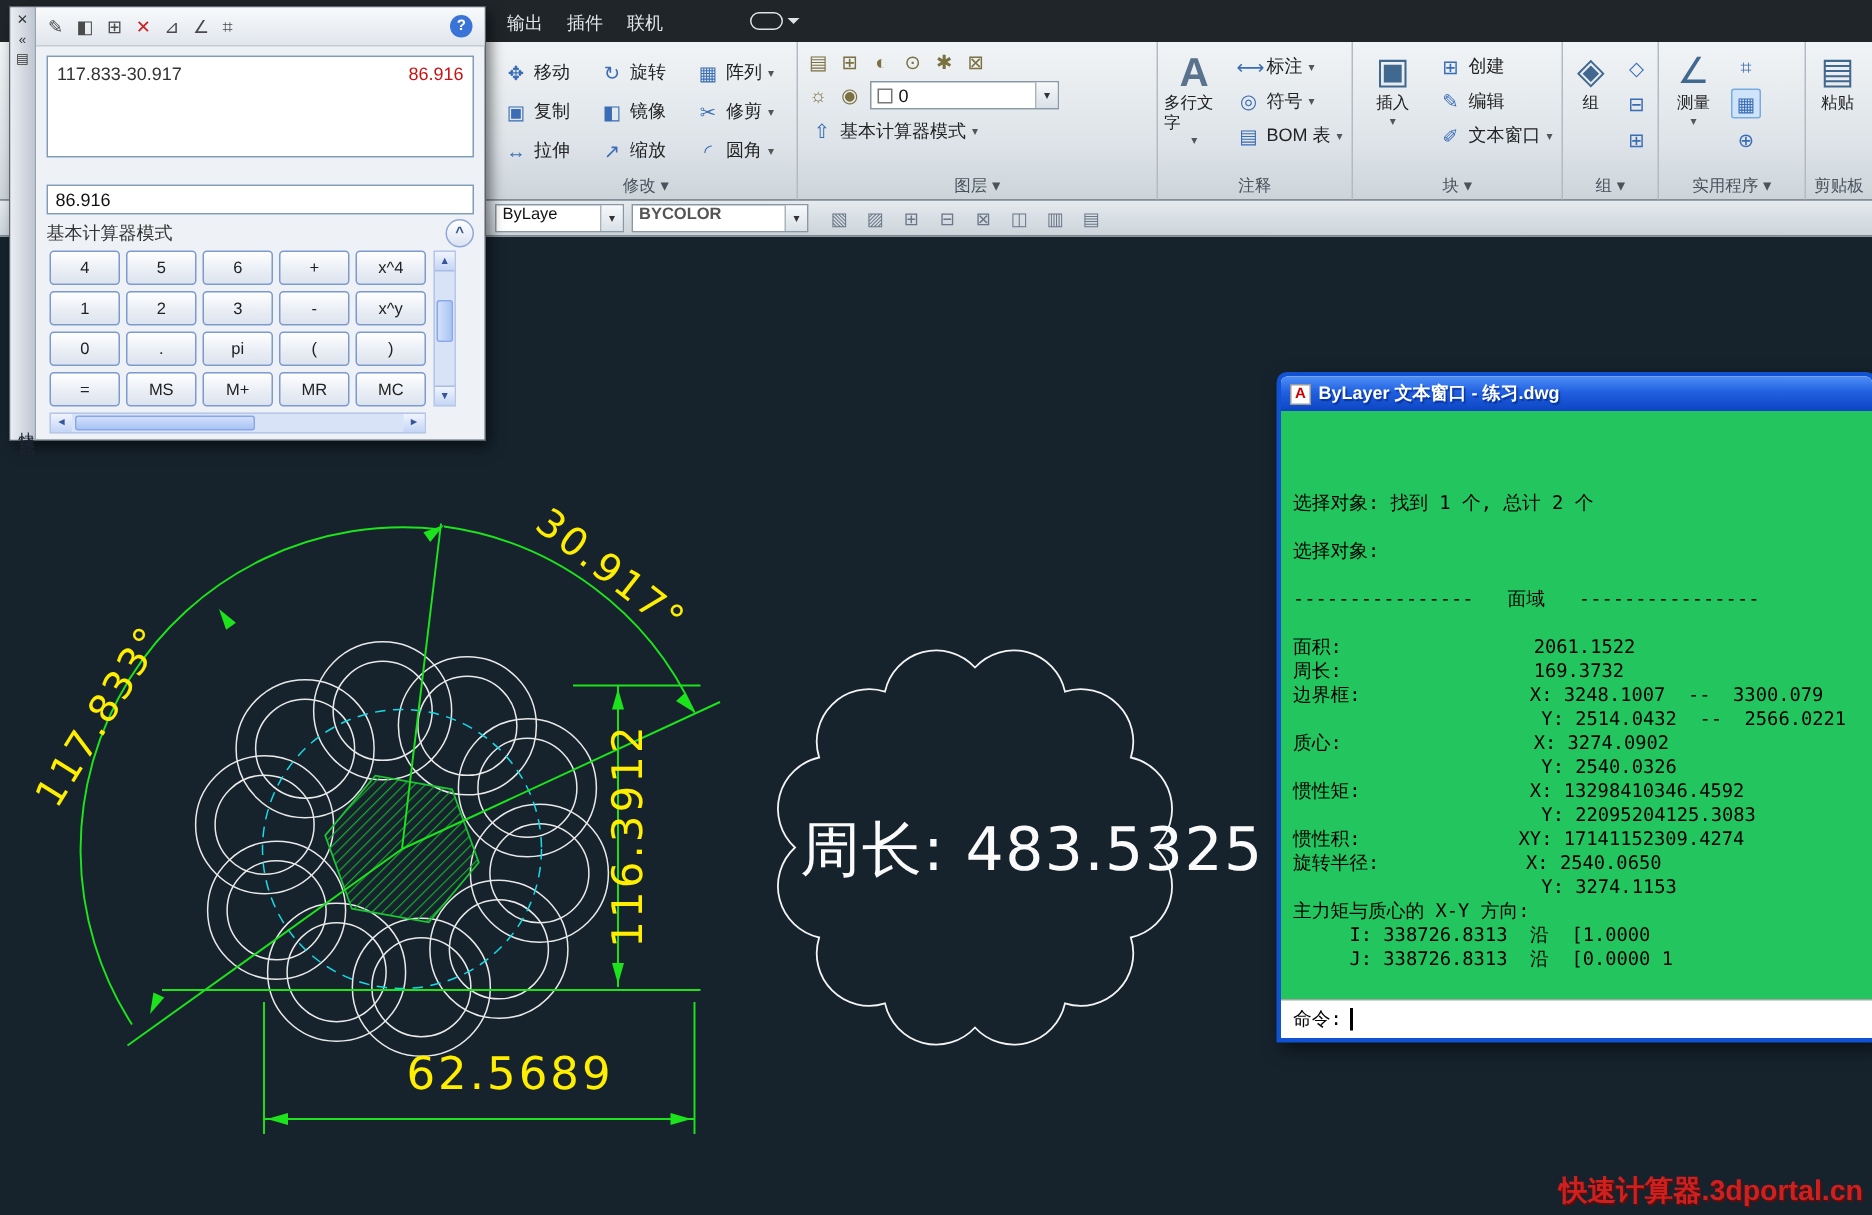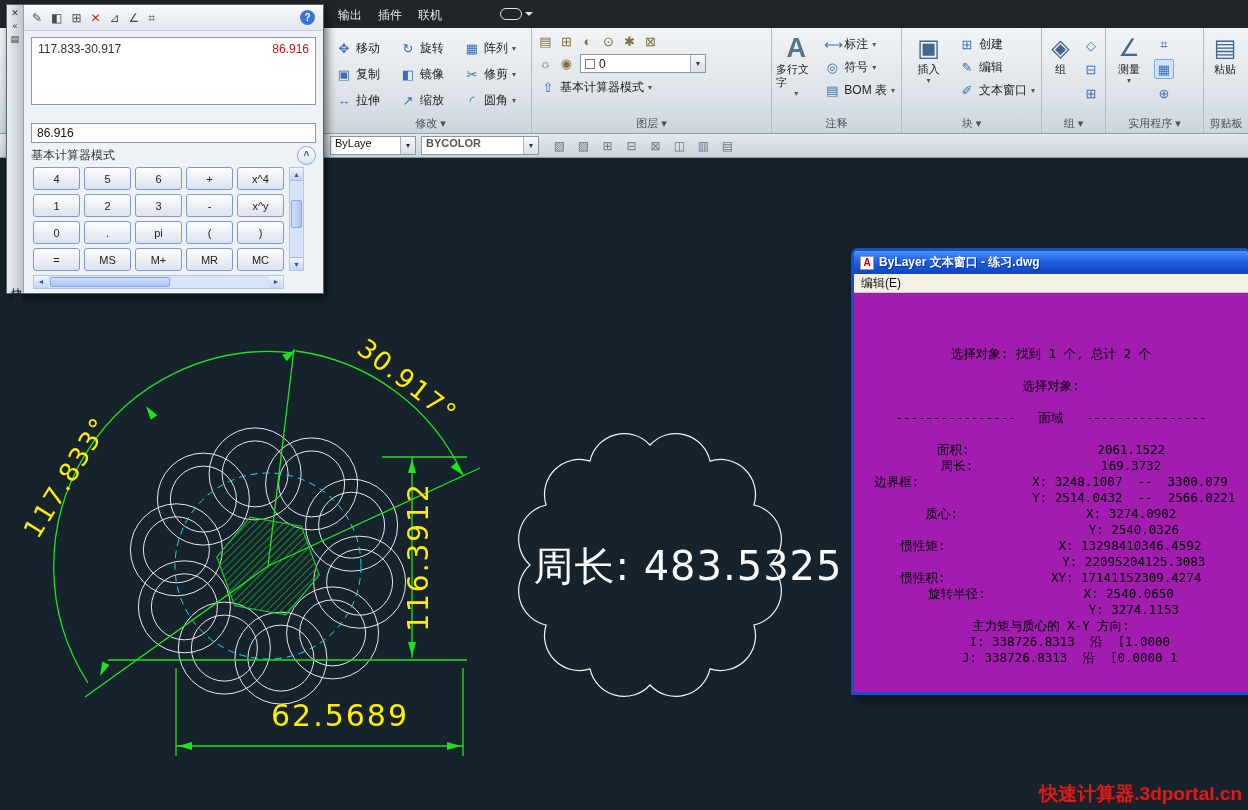--- a/index.html
+++ b/index.html
@@ -88,22 +88,22 @@
   #tw{position:absolute;left:851px;top:248px;width:400px;height:447px;border:3px solid #1152d2;
     border-radius:7px 7px 0 0;overflow:hidden;display:flex;flex-direction:column;background:#fff;
     box-shadow:4px 5px 12px rgba(0,0,0,.5);}
   #tw-title{height:23px;background:linear-gradient(180deg,#4d8ef6 0%,#2160e1 45%,#0c45c2 100%);
     display:flex;align-items:center;padding:0 6px;gap:5px;flex:none;}
   #tw-icon{width:14px;height:14px;background:#fff;border:1px solid #9a9a9a;color:#c00;font-weight:bold;font-size:10px;
     display:flex;align-items:center;justify-content:center;flex:none;}
   #tw-title .t{color:#fff;font-weight:bold;font-size:12px;text-shadow:1px 1px 1px #05309a;white-space:nowrap;}
   #tw-menu{height:19px;background:#f3f1e6;border-bottom:1px solid #cfcab8;font-size:12px;color:#111;
     display:flex;align-items:center;padding:0 7px;flex:none;}
-  #tw-content{flex:1;background:#a21caf;font-family:"DejaVu Sans Mono",monospace;font-size:12.5px;line-height:16px;
-    padding:5px 8px;white-space:pre;overflow:hidden;color:#000;text-align:center;}
+  #tw-content{flex:1;background:#22c55e;font-family:"DejaVu Sans Mono",monospace;font-size:12.5px;line-height:16px;
+    padding:5px 8px;white-space:pre;overflow:hidden;color:#000;}
   .tline{white-space:pre;min-height:16px;}
   #tw-cmd{flex:none;height:26px;border-top:1px solid #a5a5a5;background:#fff;
     font-family:"DejaVu Sans Mono",monospace;font-size:12.5px;display:flex;align-items:center;padding:0 8px;color:#000;}
   #tw-cursor{width:2px;height:15px;background:#000;margin-left:5px;}
 
   
   #wm{position:absolute;right:6px;bottom:3px;color:#cf2020;font-size:19px;font-weight:bold;
     text-shadow:1px 1px 0 #5e0d0d;}
 </style>
 </head>
@@ -474,21 +474,22 @@
       </div>
     </div>
   </div>
 </div>
 
 <div id="tw">
   <div id="tw-title">
     <span id="tw-icon">A</span>
     <span class="t">ByLayer 文本窗口 - 练习.dwg</span>
   </div>
-  <div id="tw-menu">
-    <span>编辑(E)</span>
-  </div>
   <div id="tw-content">
     
   <div class="tline">选择对象: 找到 1 个, 总计 2 个</div><div class="tline"></div><div class="tline">选择对象:</div><div class="tline"></div><div class="tline">----------------   面域   ----------------</div><div class="tline"></div><div class="tline">面积:                 2061.1522</div><div class="tline">周长:                 169.3732</div><div class="tline">边界框:               X: 3248.1007  --  3300.079</div><div class="tline">                      Y: 2514.0432  --  2566.0221</div><div class="tline">质心:                 X: 3274.0902</div><div class="tline">                      Y: 2540.0326</div><div class="tline">惯性矩:               X: 13298410346.4592</div><div class="tline">                      Y: 22095204125.3083</div><div class="tline">惯性积:              XY: 17141152309.4274</div><div class="tline">旋转半径:             X: 2540.0650</div><div class="tline">                      Y: 3274.1153</div><div class="tline">主力矩与质心的 X-Y 方向:</div><div class="tline">     I: 338726.8313  沿  [1.0000</div><div class="tline">     J: 338726.8313  沿  [0.0000 1</div></div>
+  <div id="tw-cmd">
+    <span>命令:</span>
+    <span id="tw-cursor"></span>
+  </div>
 </div>
 
 <div id="wm">快速计算器.3dportal.cn</div>
 
 </body></html>

